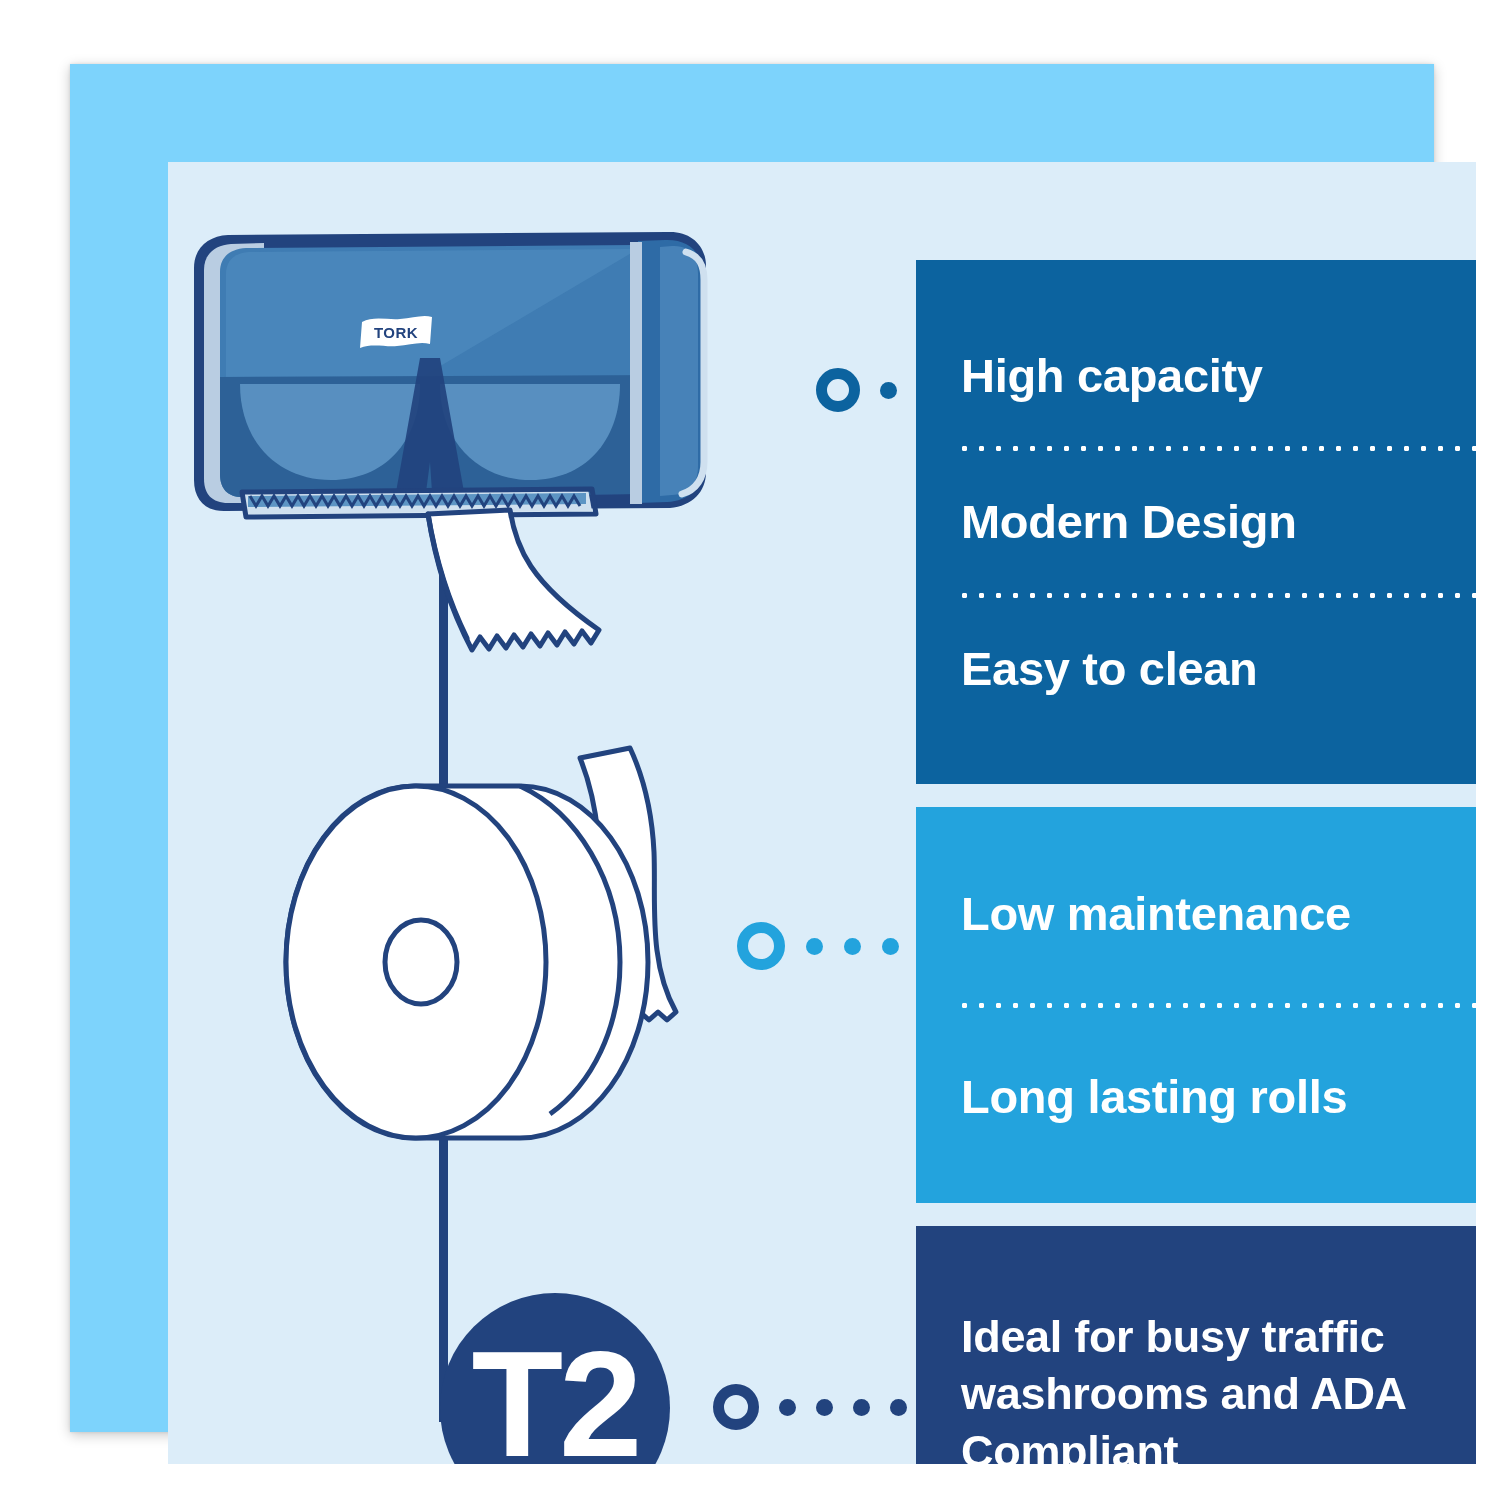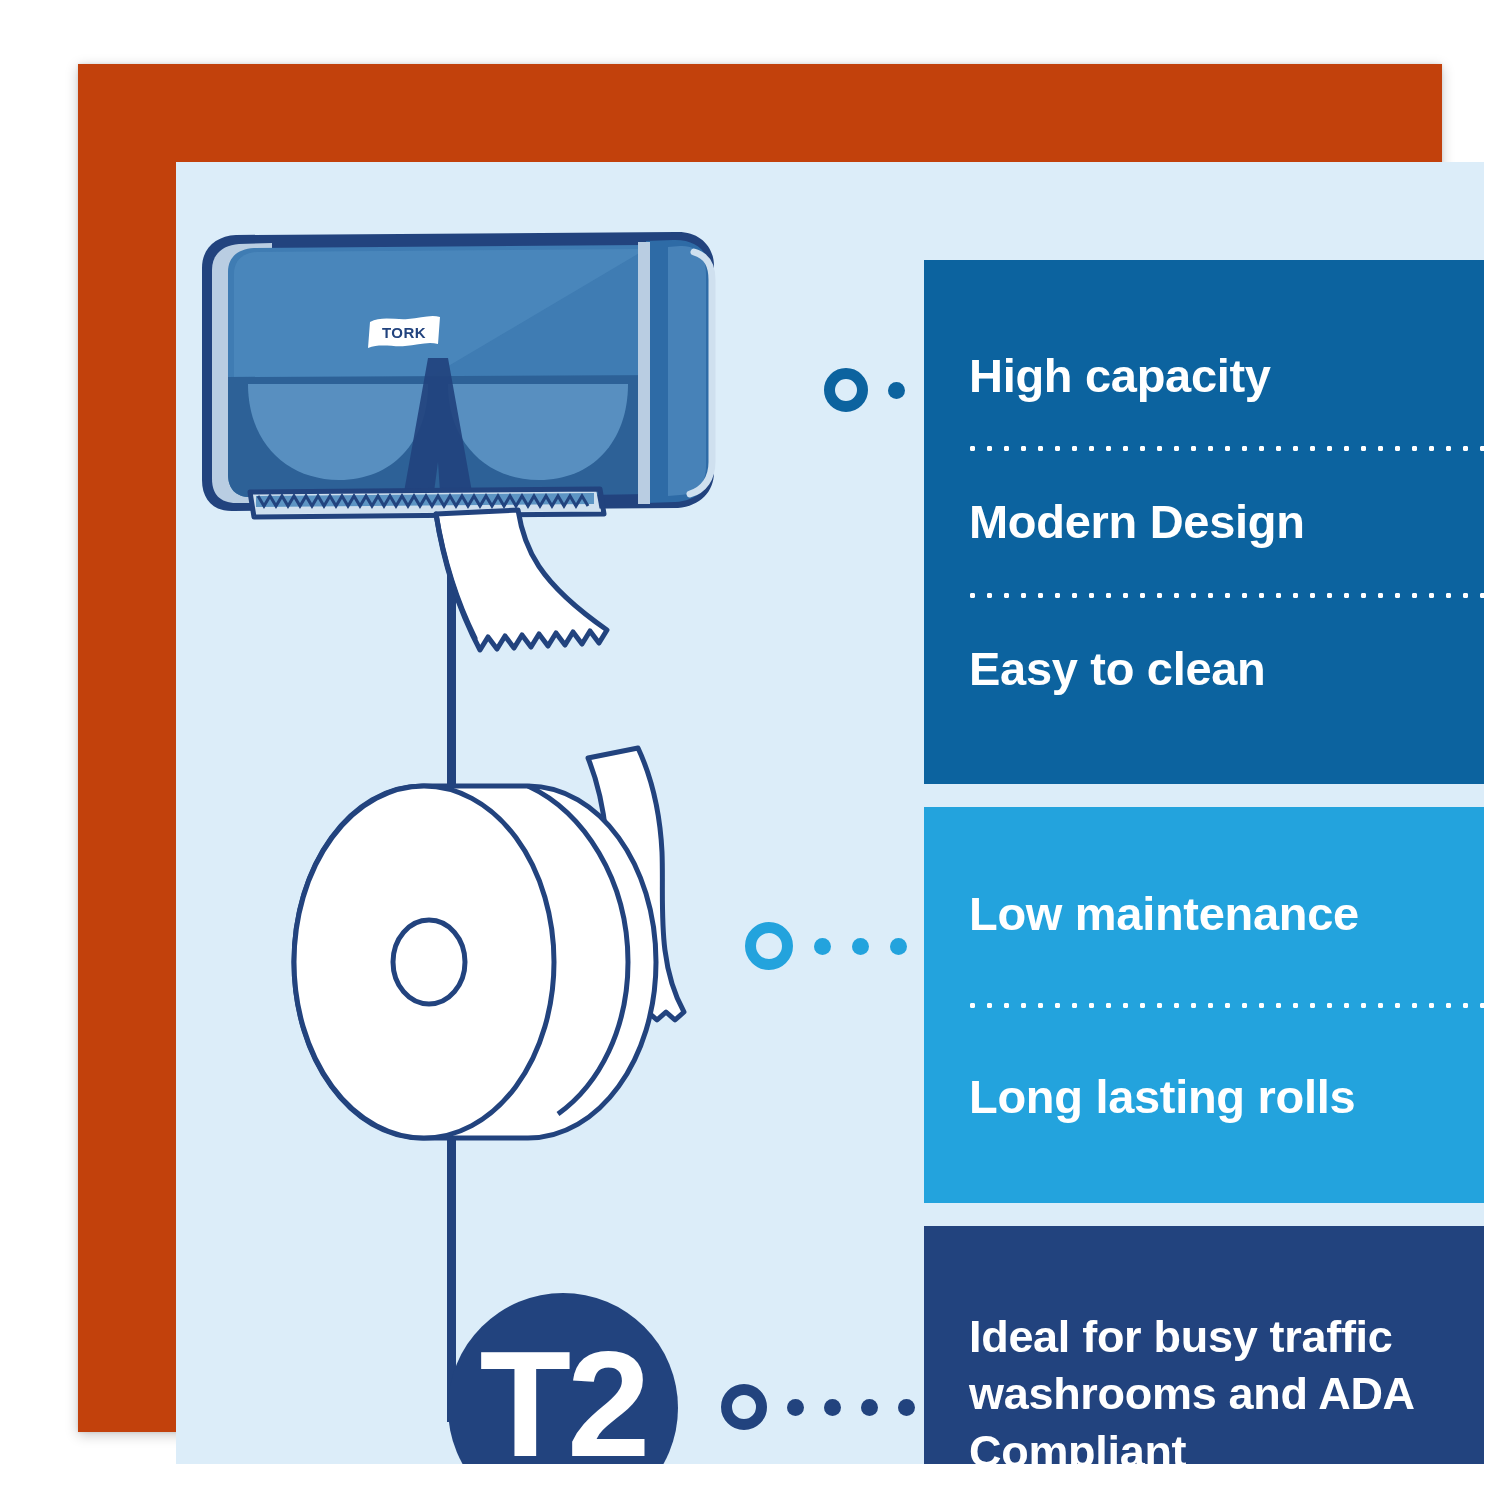--- a/index.html
+++ b/index.html
@@ -5,22 +5,22 @@
   html,body{margin:0;padding:0;background:#ffffff;}
   body{
     width:1500px;height:1500px;
     font-family:"Liberation Sans","DejaVu Sans",sans-serif;
     overflow:hidden;
   }
   .stage{position:relative;width:1500px;height:1500px;background:#ffffff;}
 
   
   .card{
-    position:absolute;left:78px;top:64px;width:1364px;height:1368px;
-    background:#c2410c;
+    position:absolute;left:70px;top:64px;width:1364px;height:1368px;
+    background:#7dd3fc;
     box-shadow:0 3px 12px rgba(0,0,0,.22), 0 0 3px rgba(0,0,0,.10);
   }
 
   
   .canvas{
     position:absolute;left:98px;top:98px;width:1308px;height:1302px;
     background:#dcedf9;
     overflow:hidden;
   }
 

